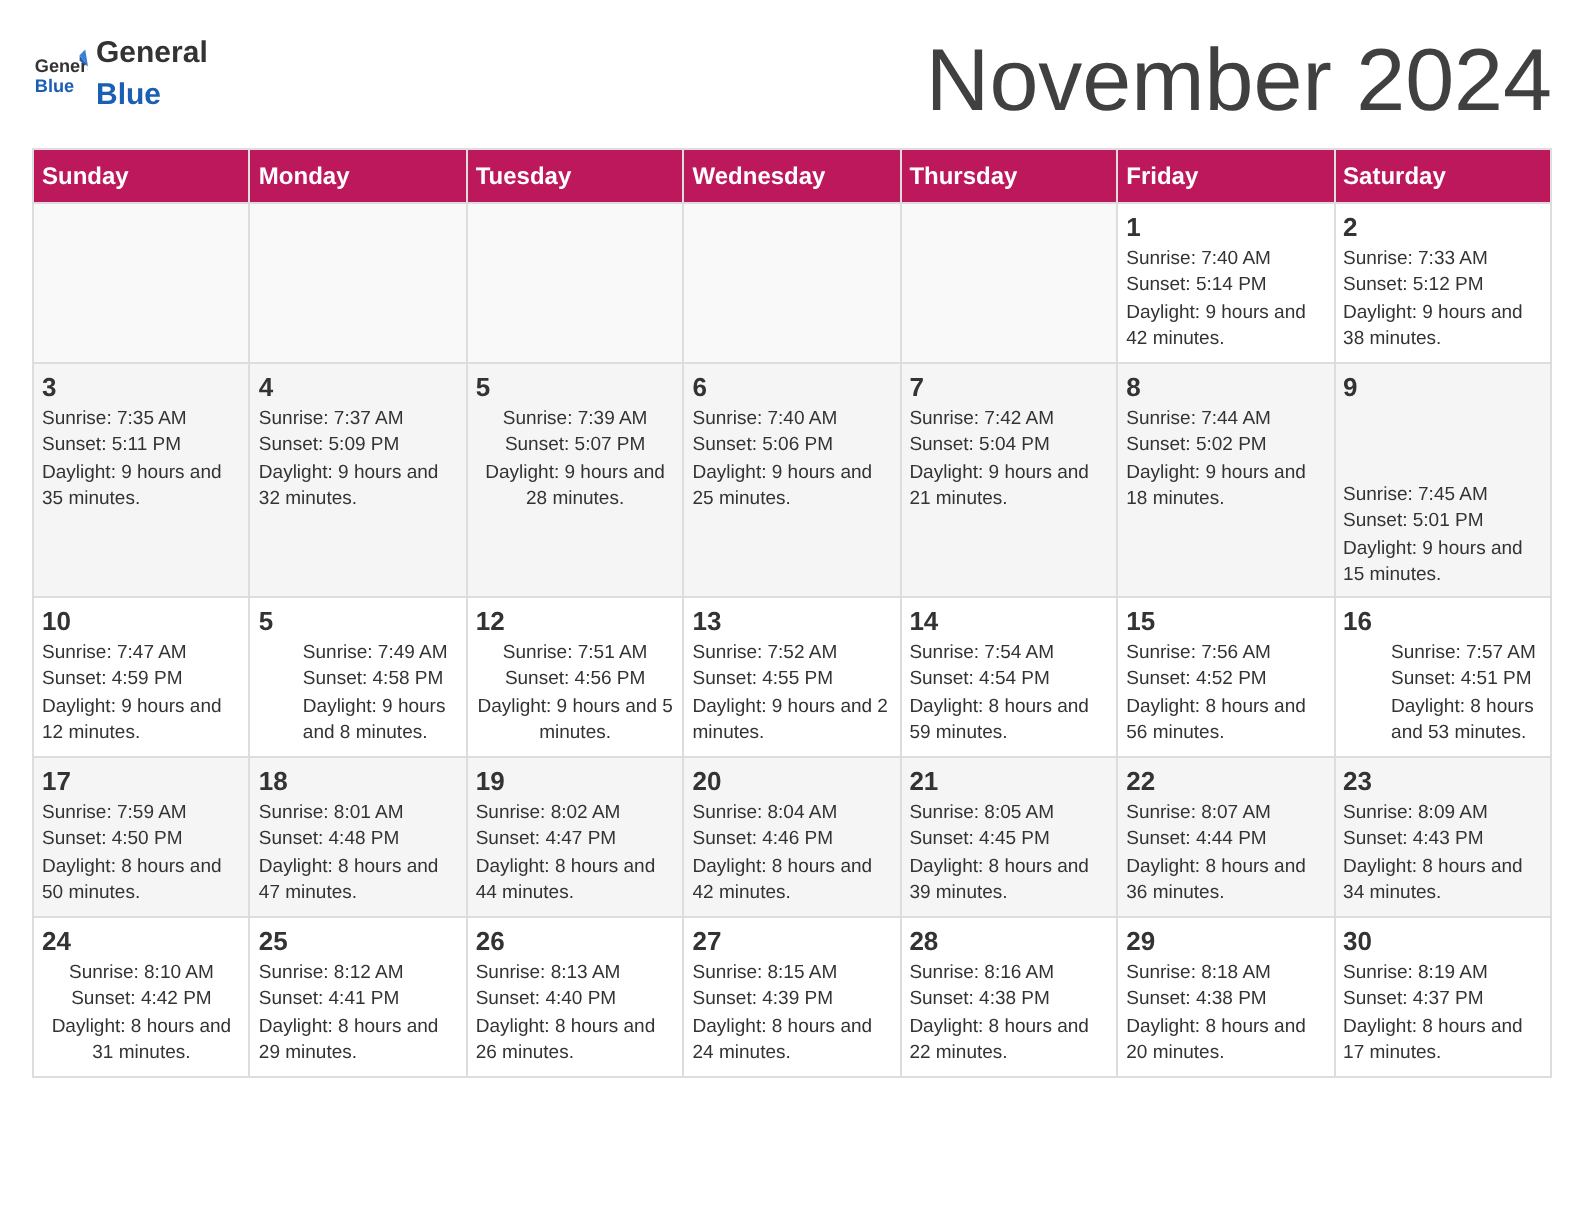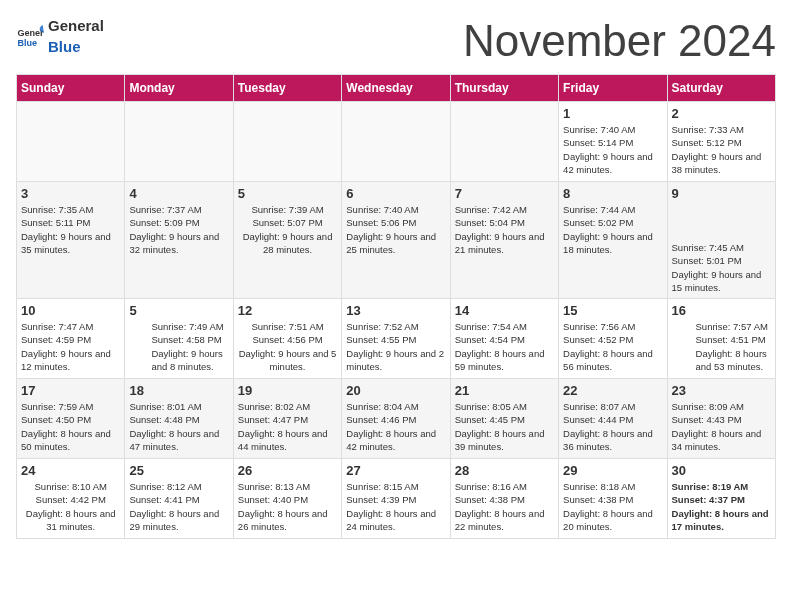--- a/index.html
+++ b/index.html
@@ -302,19 +302,19 @@
 Daylight: 8 hours and 22 minutes.</div>
         </td>
         <td>
           <span class="day-number">29</span>
           <div class="day-info" style="white-space: pre-line;">Sunrise: 8:18 AM
 Sunset: 4:38 PM
 Daylight: 8 hours and 20 minutes.</div>
         </td>
         <td>
           <span class="day-number">30</span>
-          <div class="day-info" style="white-space: pre-line; font-weight: bold;">Sunrise: 8:19 AM
+          <div class="day-info" style="white-space: pre-line;">Sunrise: 8:19 AM
 Sunset: 4:37 PM
 Daylight: 8 hours and 17 minutes.</div>
         </td>
       </tr>
     </tbody>
 </table>
 
 </body></html>

